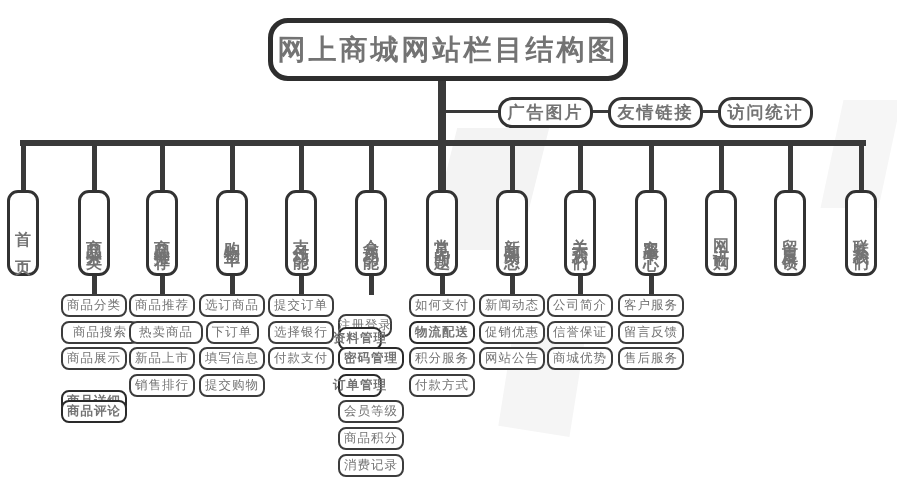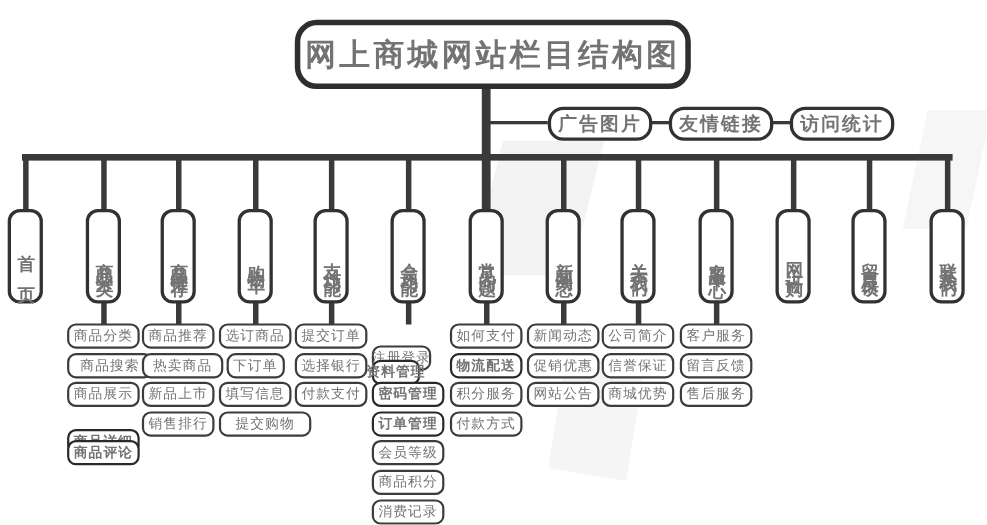--- a/index.html
+++ b/index.html
@@ -136,21 +136,21 @@
       <div class="line v-sub" style="left: 229.5px;"></div>
       <div class="sub-box" style="left: 199px; top: 294px; width: 66px;">
         <span>选订商品</span>
       </div>
       <div class="sub-box" style="left: 205.5px; top: 321px; width: 53px;">
         <span>下订单</span>
       </div>
       <div class="sub-box" style="left: 199px; top: 347px; width: 66px;">
         <span>填写信息</span>
       </div>
-      <div class="sub-box" style="left: 199px; top: 374px; width: 84px; font-family: Liberation Serif, serif;">
+      <div class="sub-box" style="left: 199px; top: 374px; width: 66px; font-family: Liberation Serif, serif;">
         <span>提交购物</span>
       </div>
       <div class="line v-drop" style="left: 298.5px;"></div>
       <div class="col-box" style="left: 285px;">
         <span class="vlabel">支付功能</span>
       </div>
       <div class="line v-sub" style="left: 298.5px;"></div>
       <div class="sub-box" style="left: 268px; top: 294px; width: 66px;">
         <span>提交订单</span>
       </div>
@@ -167,21 +167,21 @@
       <div class="line v-sub" style="left: 368.5px;"></div>
       <div class="sub-box" style="left: 338px; top: 294px; width: 54px; margin-top: 20px;">
         <span>注册登录</span>
       </div>
       <div class="sub-box bold" style="left: 338px; top: 327px; width: 44px;">
         <span>资料管理</span>
       </div>
       <div class="sub-box bold" style="left: 338px; top: 347px; width: 66px;">
         <span>密码管理</span>
       </div>
-      <div class="sub-box bold" style="left: 338px; top: 374px; width: 66px;">
+      <div class="sub-box bold" style="left: 338px; top: 374px; width: 44px;">
         <span>订单管理</span>
       </div>
       <div class="sub-box" style="left: 338px; top: 400px; width: 66px;">
         <span>会员等级</span>
       </div>
       <div class="sub-box" style="left: 338px; top: 427px; width: 66px;">
         <span>商品积分</span>
       </div>
       <div class="sub-box" style="left: 338px; top: 454px; width: 66px;">
         <span>消费记录</span>

